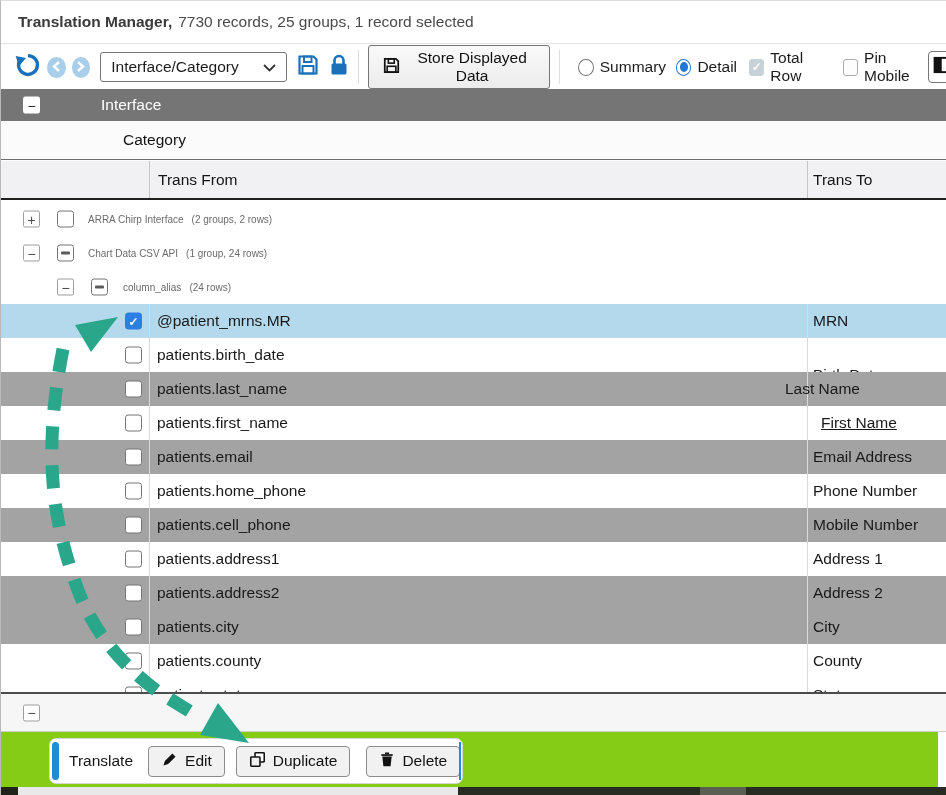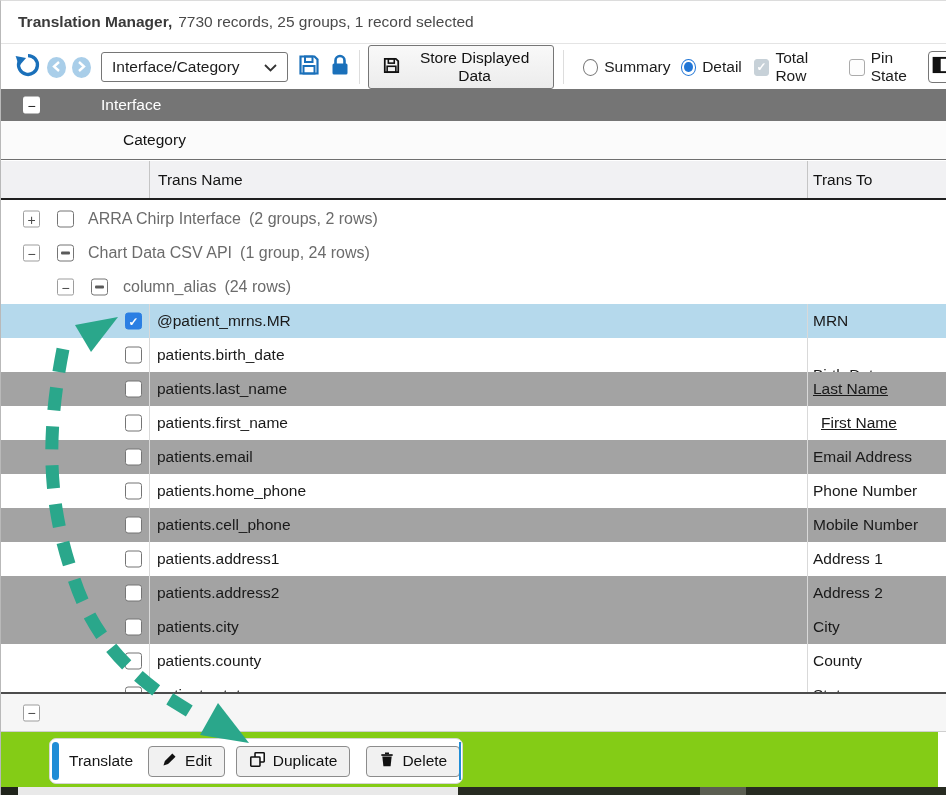--- a/index.html
+++ b/index.html
@@ -62,21 +62,21 @@
   .vline { position:absolute; top:0; bottom:0; width:1px; background:#d9d9d9; }
   .toggle { position:absolute; top:50%; transform:translateY(-50%); width:17px; height:17px;
     border:1px solid #9d9d9d; border-radius:2px; background:#fff; color:#4a4a4a;
     display:flex; align-items:center; justify-content:center; font-size:14px; line-height:1; }
   .cb { position:absolute; top:50%; transform:translateY(-50%); width:17px; height:17px;
     border:1.5px solid #757575; border-radius:3px; background:#fff;
     display:flex; align-items:center; justify-content:center; }
   .cb.checked { background:#2b7fe3; border-color:#2b7fe3; }
   .cb.checked .chk { color:#fff; font-size:12px; font-weight:bold; line-height:1; }
   .cb.indeterminate .bar { width:9px; height:2.5px; background:#5a5a5a; border-radius:1px; }
-  .gtext { position:absolute; top:50%; transform:translateY(-50%); font-size:16px; color:#6b6b6b; white-space:nowrap; }
+  .gtext { position:absolute; top:50%; transform:translateY(-50%); font-size:10px; color:#6b6b6b; white-space:nowrap; }
   .gtext .count { margin-left:8px; }
   .dtext { position:absolute; top:50%; transform:translateY(-50%); font-size:15.5px; color:#191919; white-space:nowrap; }
   
   .table-bottom-border { position:absolute; top:691px; left:0; right:0; height:2px; background:#4c4c4c; }
   .collapse-strip { position:absolute; top:693px; left:0; right:0; height:38px; background:#f6f6f6;
     border-bottom:1px solid #cfcfcf; }
   .collapse-strip .toggle { left:22px; }
   .footer-area { position:absolute; top:731px; left:0; right:8px; height:55px; background:#84cc16; }
   .action-card { position:absolute; left:48px; top:6px; width:414px; height:46px; background:#fff;
     border:1px solid #d6d6d6; border-radius:7px; display:flex; align-items:center; }
@@ -164,42 +164,42 @@
       <span>Store Displayed Data</span>
     </button>
     <div class="vsep"></div>
     <div class="radio"></div>
     <span class="tb-lbl">Summary</span>
     <div class="radio on"></div>
     <span class="tb-lbl">Detail</span>
     <div class="tb-cb dis-checked">✓</div>
     <span class="tb-lbl">Total Row</span>
     <div class="tb-cb"></div>
-    <span class="tb-lbl">Pin State</span>
+    <span class="tb-lbl">Pin Mobile</span>
     <div class="cols-btn">
       <span>
         <svg width="19" height="18" viewBox="0 0 24 22">
           <rect x="2" y="2" width="20" height="18" fill="none" stroke="#111" stroke-width="2.4"></rect>
           <rect x="2" y="2" width="9" height="18" fill="#111"></rect>
         </svg>
       </span>
     </div>
   </div>
 
   <div class="hdr-interface">
     <div class="toggle" style="left:22px">−</div>
     <span class="hlabel">Interface</span>
   </div>
   <div class="hdr-category">
     <span class="hlabel">Category</span>
   </div>
   <div class="hdr-cols">
     <div class="vline" style="left:148px"></div>
     <div class="vline" style="left:806px"></div>
-    <span class="hlabel-from">Trans Name</span>
+    <span class="hlabel-from">Trans From</span>
     <span class="hlabel-to">Trans To</span>
   </div>
 
   <div class="table-body">
       <div class="row interface">
         <div class="toggle" style="left: 22px;">+</div>
         <div class="cb unchecked" style="left: 56px;"></div>
         <span class="gtext" style="left: 87px;">ARRA Chirp Interface<span class="count">(2 groups, 2 rows)</span></span>
       </div>
       <div class="row interface">
@@ -230,21 +230,21 @@
         <div class="vline" style="left: 806px;"></div>
         <div class="cb unchecked" style="left: 124px;"></div>
         <span class="dtext" style="left: 156px;">patients.birth_date</span>
         <span class="dtext" style="left: 812px; margin-top: 20px;">Birth Date</span>
       </div>
       <div class="row data alt">
         <div class="vline" style="left: 148px;"></div>
         <div class="vline" style="left: 806px;"></div>
         <div class="cb unchecked" style="left: 124px;"></div>
         <span class="dtext" style="left: 156px;">patients.last_name</span>
-        <span class="dtext" style="left: 812px; text-decoration: underline;">Last Name</span>
+        <span class="dtext" style="left: 784px;">Last Name</span>
       </div>
       <div class="row data">
         <div class="vline" style="left: 148px;"></div>
         <div class="vline" style="left: 806px;"></div>
         <div class="cb unchecked" style="left: 124px;"></div>
         <span class="dtext" style="left: 156px;">patients.first_name</span>
         <span class="dtext" style="left: 820px; text-decoration: underline;">First Name</span>
       </div>
       <div class="row data alt">
         <div class="vline" style="left: 148px;"></div>

